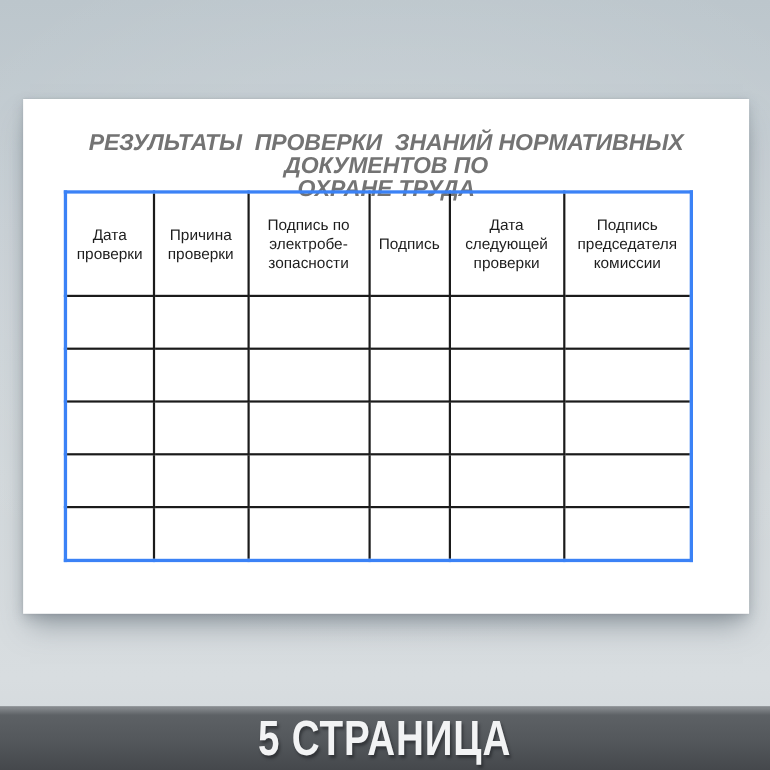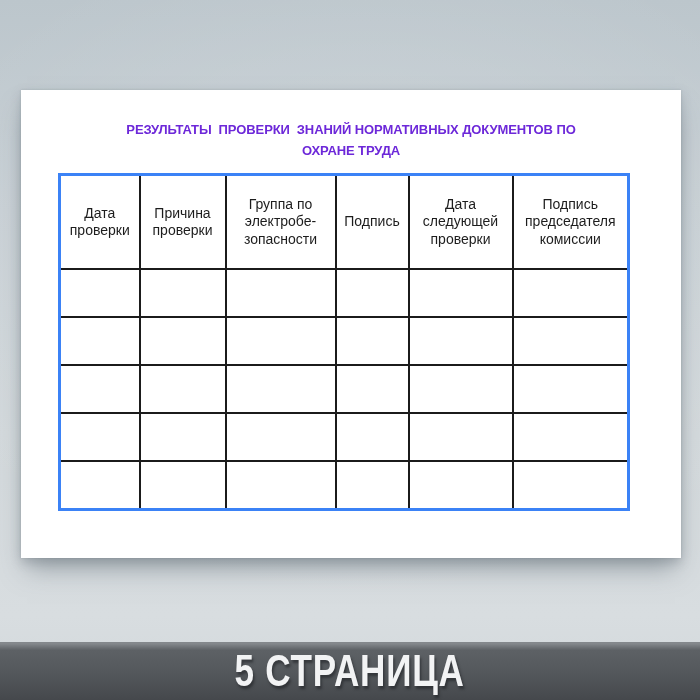--- a/index.html
+++ b/index.html
@@ -28,25 +28,26 @@
     box-shadow:
       0 16px 24px -6px rgba(90,102,112,0.50),
       0 4px 10px rgba(90,102,112,0.28),
       0 0 2px rgba(100,110,120,0.25);
   }
   .doc-title {
     margin-top: 29px;
     padding: 0 20px;
     text-align: center;
     font-weight: bold;
-    font-size: 13px;
+    font-size: 21px;
     line-height: 21px;
     letter-spacing: -0.1px;
-    color: #6d28d9;
+    color: #737373;
     white-space: pre-wrap;
+    font-style: italic;
   }
   table.results {
     position: absolute;
     left: 37px;
     top: 83px;
     border-collapse: collapse;
     table-layout: fixed;
     border: 3px solid #3b82f6;
   }
   table.results th,
@@ -107,21 +108,21 @@
         <col style="width:73px">
         <col style="width:104px">
         <col style="width:116px">
       </colgroup>
       <thead>
         <tr>
           <th>Дата
 проверки</th>
           <th>Причина
 проверки</th>
-          <th>Группа по
+          <th>Подпись по
 электробе-
 зопасности</th>
           <th>Подпись</th>
           <th>Дата
 следующей
 проверки</th>
           <th>Подпись
 председателя
 комиссии</th>
         </tr>

